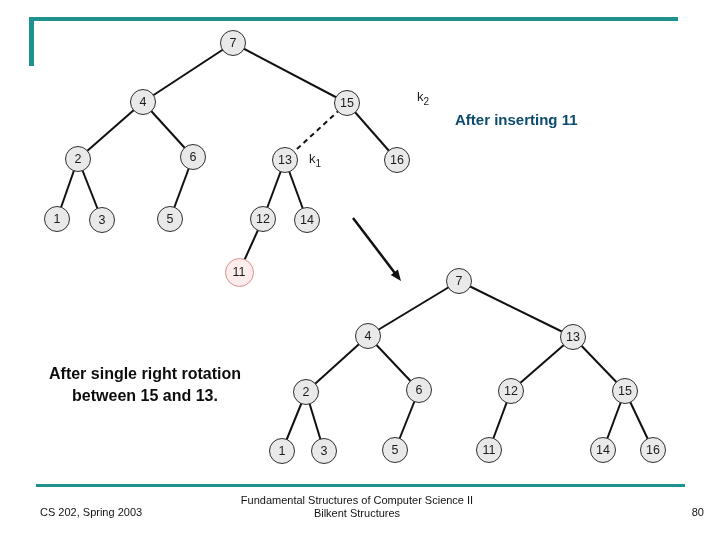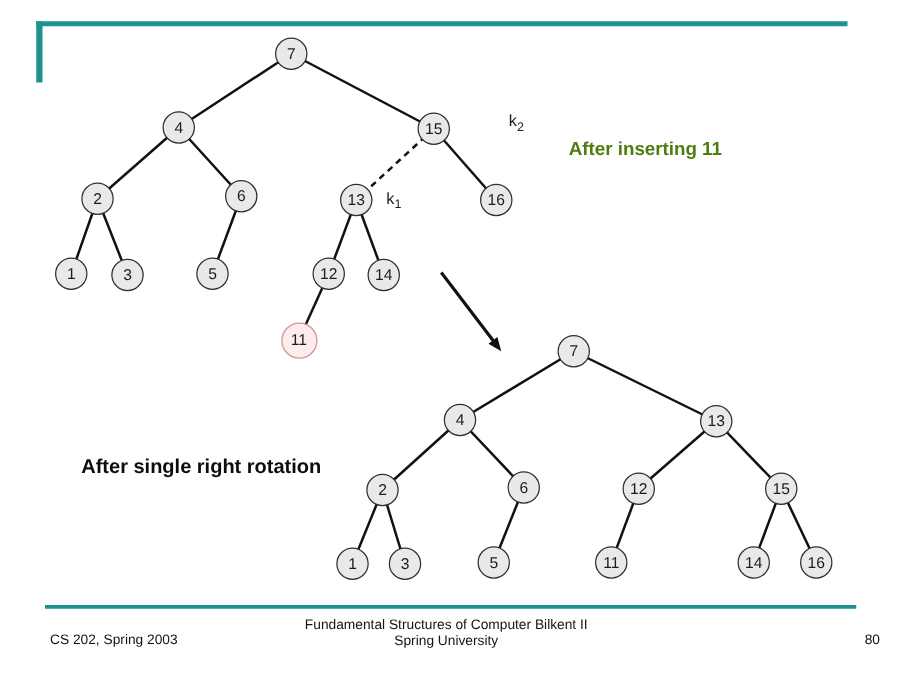--- a/index.html
+++ b/index.html
@@ -55,35 +55,35 @@
     width: 29px; height: 29px;
     background: var(--hl-fill, #fdecec);
     border: 1.5px solid var(--hl-stroke, #dd8f8f);
   }
   .klabel {
     position: absolute;
     font-size: 13px;
     color: #1c1c1c;
   }
   .klabel sub { font-size: 10px; }
-  #k2-label { left: 363px; top: 89px; padding-left: 44px; }
+  #k2-label { left: 373px; top: 89px; padding-left: 44px; }
   #k1-label { left: 309px; top: 151px; }
   .annot-inserting {
     position: absolute;
     left: 455px; top: 111px;
     font-size: 15px;
     font-weight: bold;
-    color: #4d7c0f;
+    color: #0c4a6e;
     white-space: nowrap;
   }
   .annot-rotation {
     position: absolute;
     left: 33px; top: 363px;
     width: 224px;
-    text-align: right;
+    text-align: center;
     font-size: 16px;
     font-weight: bold;
     color: #0d0d0d;
     line-height: 22px;
   }
   .footer-left {
     position: absolute;
     left: 40px; top: 506px;
     font-size: 11px;
     color: #141414;
@@ -173,26 +173,27 @@
     </div>
 
   <span class="klabel" id="k2-label"><span>k</span><sub>2</sub></span>
 
   <span class="klabel" id="k1-label"><span>k</span><sub>1</sub></span>
 
   <div class="annot-inserting">After inserting 11</div>
 
   <div class="annot-rotation">
     <div>After single right rotation</div>
+    <div>between 15 and 13.</div>
   </div>
 
   <div class="footer-rule"></div>
 
   <div class="footer-left">CS 202, Spring 2003</div>
 
   <div class="footer-center">
-    <div>Fundamental Structures of Computer Bilkent II</div>
-    <div>Spring University</div>
+    <div>Fundamental Structures of Computer Science II</div>
+    <div>Bilkent Structures</div>
   </div>
 
   <div class="footer-page">80</div>
 
 </div>
 
 </body></html>

